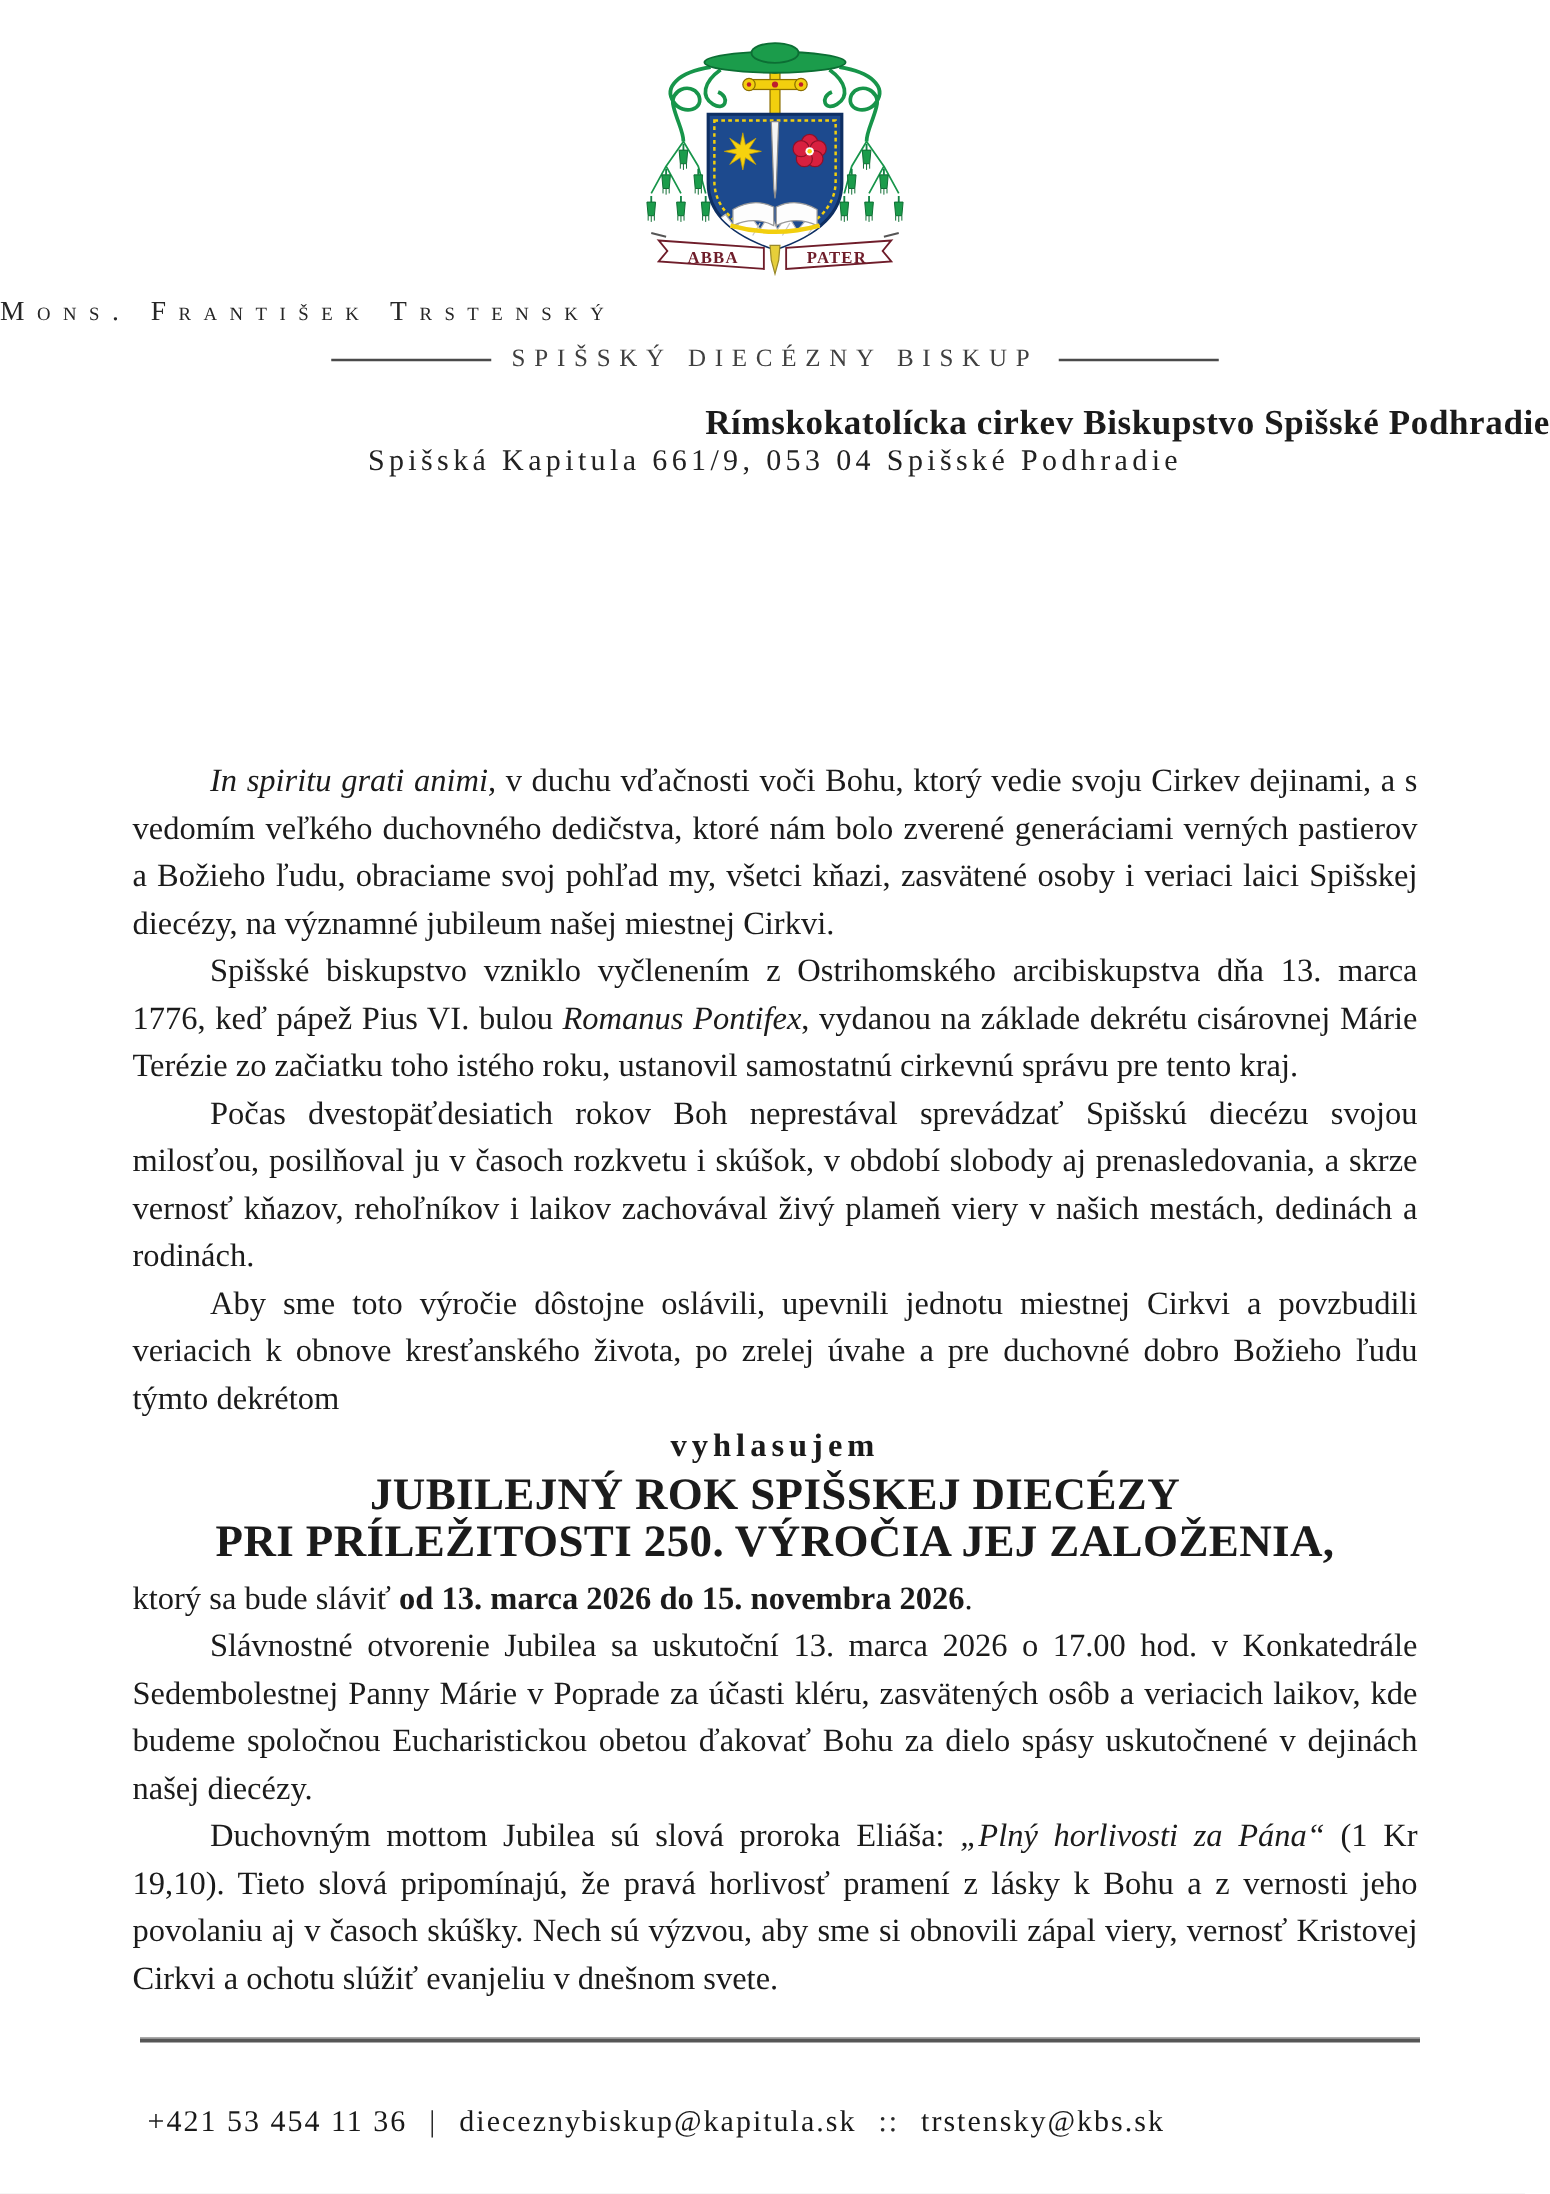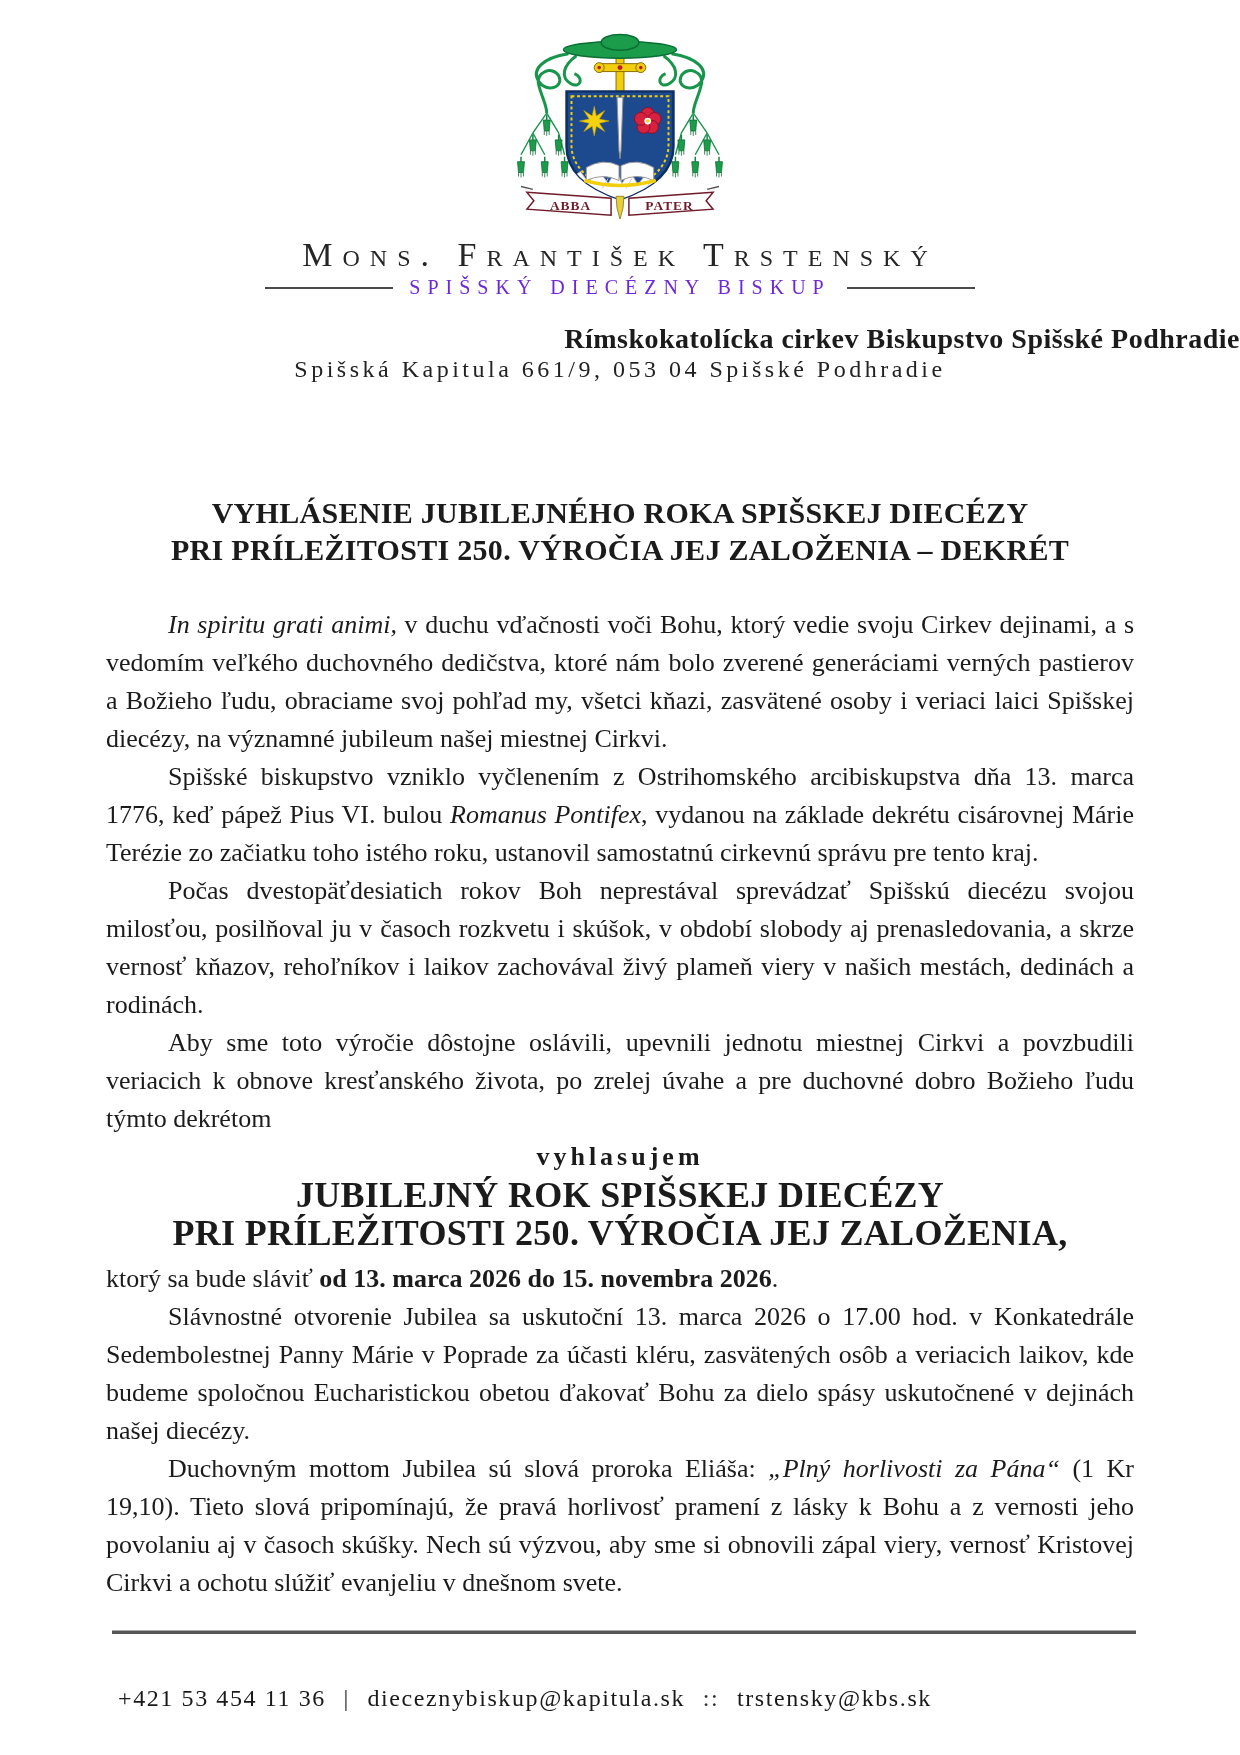--- a/index.html
+++ b/index.html
@@ -12,32 +12,32 @@
     color:#1b1b1b;
     overflow:hidden;
   }
   
   .crest{
     position:absolute;top:30px;left:50%;transform:translateX(-50%);
     width:290px;height:198px;text-align:center;
   }
   .lh-name{
     position:absolute;top:236px;left:0;width:100%;
-    text-align:center;
+    text-align:left;
     font-variant:small-caps;
-    font-size:34px;letter-spacing:10px;
+    font-size:22px;letter-spacing:10px;
     color:#262626;white-space:nowrap;
   }
   .lh-role-row{
     position:absolute;top:276px;left:0;width:100%;
     display:flex;align-items:center;justify-content:center;gap:16px;
   }
   .rule{display:inline-block;width:128px;height:0;border-top:2px solid #4a4a4a;}
   .lh-role-text{
-    font-size:20px;letter-spacing:7px;color:#6d28d9;white-space:nowrap;
+    font-size:20px;letter-spacing:7px;color:#404040;white-space:nowrap;
   }
   .lh-org{
     position:absolute;top:323px;left:0;width:100%;
     text-align:right;font-weight:bold;font-size:28px;letter-spacing:0.5px;
   }
   .lh-addr{
     position:absolute;top:356px;left:0;width:100%;
     text-align:center;font-size:24px;letter-spacing:3.5px;color:#222;
   }
   
@@ -175,24 +175,20 @@
 
   <div class="lh-role-row">
     <span class="rule"></span>
     <span class="lh-role-text">SPIŠSKÝ DIECÉZNY BISKUP</span>
     <span class="rule"></span>
   </div>
 
   <div class="lh-org">Rímskokatolícka cirkev Biskupstvo Spišské Podhradie</div>
   <div class="lh-addr">Spišská Kapitula 661/9, 053 04 Spišské Podhradie</div>
 
-  <div class="doc-title">
-    <div>VYHLÁSENIE JUBILEJNÉHO ROKA SPIŠSKEJ DIECÉZY</div>
-    <div>PRI PRÍLEŽITOSTI 250. VÝROČIA JEJ ZALOŽENIA – DEKRÉT</div>
-  </div>
 
   <div class="doc-flow">
     <div>
         <p class="para"><span class="seg-italic">In spiritu grati animi,</span><span class="seg-normal"> v duchu vďačnosti voči Bohu, ktorý vedie svoju Cirkev dejinami, a s vedomím veľkého duchovného dedičstva, ktoré nám bolo zverené generáciami verných pastierov a Božieho ľudu, obraciame svoj pohľad my, všetci kňazi, zasvätené osoby i veriaci laici Spišskej diecézy, na významné jubileum našej miestnej Cirkvi.</span></p>
         <p class="para"><span class="seg-normal">Spišské biskupstvo vzniklo vyčlenením z Ostrihomského arcibiskupstva dňa 13. marca 1776, keď pápež Pius VI. bulou </span><span class="seg-italic">Romanus Pontifex</span><span class="seg-normal">, vydanou na základe dekrétu cisárovnej Márie Terézie zo začiatku toho istého roku, ustanovil samostatnú cirkevnú správu pre tento kraj.</span></p>
         <p class="para"><span class="seg-normal">Počas dvestopäťdesiatich rokov Boh neprestával sprevádzať Spišskú diecézu svojou milosťou, posilňoval ju v časoch rozkvetu i skúšok, v období slobody aj prenasledovania, a skrze vernosť kňazov, rehoľníkov i laikov zachovával živý plameň viery v našich mestách, dedinách a rodinách.</span></p>
         <p class="para"><span class="seg-normal">Aby sme toto výročie dôstojne oslávili, upevnili jednotu miestnej Cirkvi a povzbudili veriacich k obnove kresťanského života, po zrelej úvahe a pre duchovné dobro Božieho ľudu týmto dekrétom</span></p>
       </div>
 
     <div class="declaration">

